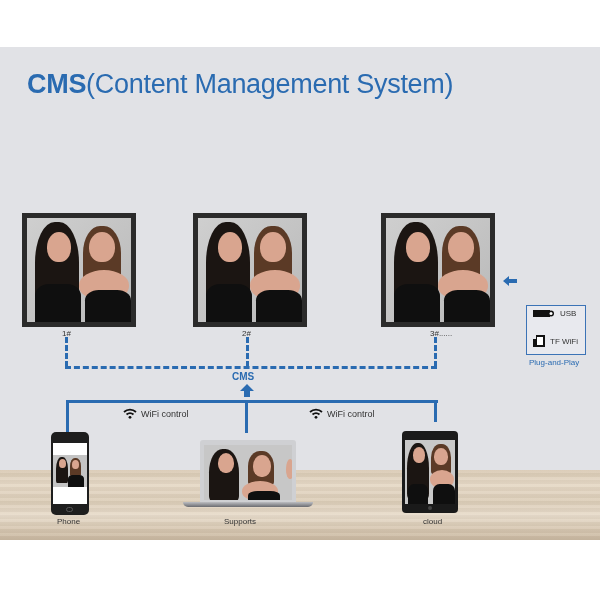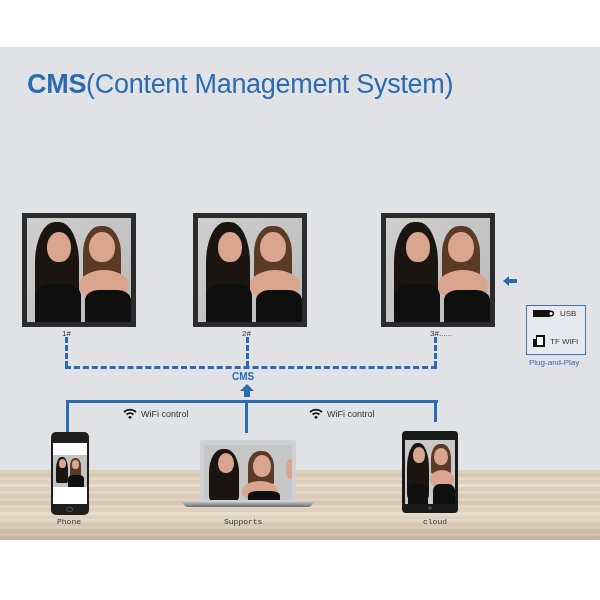--- a/index.html
+++ b/index.html
@@ -24,21 +24,21 @@
   .dash-v { position:absolute; width:0; border-left:3px dashed #2a6bb1; }
   .dash-h { position:absolute; height:0; border-top:3px dashed #2a6bb1; }
   .solid-v { position:absolute; width:3px; background:#2a6bb1; }
   .solid-h { position:absolute; height:3px; background:#2a6bb1; }
   .cms-label { position:absolute; left:232px; top:324px; font-size:10px; font-weight:bold; color:#2a6bb1; }
   .wifi { position:absolute; font-size:9px; color:#333; display:flex; align-items:center; gap:4px; }
   .wifi svg { width:14px; height:11px; }
   .plug { position:absolute; left:526px; top:258px; width:60px; height:50px; border:1.5px solid #3b73b6; background:#e8e9ee;padding-left:48px; }
   .plug-row { position:absolute; left:6px; display:flex; align-items:center; gap:5px; font-size:8px; color:#333; }
   .plug-label { position:absolute; left:529px; top:311px; font-size:8px; color:#2a6bb1; }
-  .device-lbl { position:absolute; font-size:8px; color:#333;font-family:Liberation Mono, monospace; }
+  .device-lbl { position:absolute; font-size:8px; color:#333; }
   .phone { position:absolute; left:51px; top:432px; width:38px; height:83px; background:#1e1e1e; border-radius:5px; }
   .phone .scr { position:absolute; left:2px; top:11px; width:34px; height:61px; background:#fff; overflow:hidden; }
   .laptop { position:absolute; left:200px; top:440px; width:96px; height:62px; background:#cfd0d3; border-radius:3px 3px 0 0; }
   .laptop .scr { position:absolute; left:4px; top:5px; width:88px; height:55px; background:#c7c7c7; overflow:hidden; }
   .laptop-base { position:absolute; left:183px; top:502px; width:130px; height:5px; background:linear-gradient(180deg,#bdbec2,#6a6b70); border-radius:0 0 8px 8px; }
   .ipad { position:absolute; left:402px; top:431px; width:56px; height:82px; background:#1a1a1a; border-radius:4px; }
   .ipad .scr { position:absolute; left:3px; top:9px; width:50px; height:64px; background:#c9c9c9; overflow:hidden; }
 </style>
 </head>
 <body>

